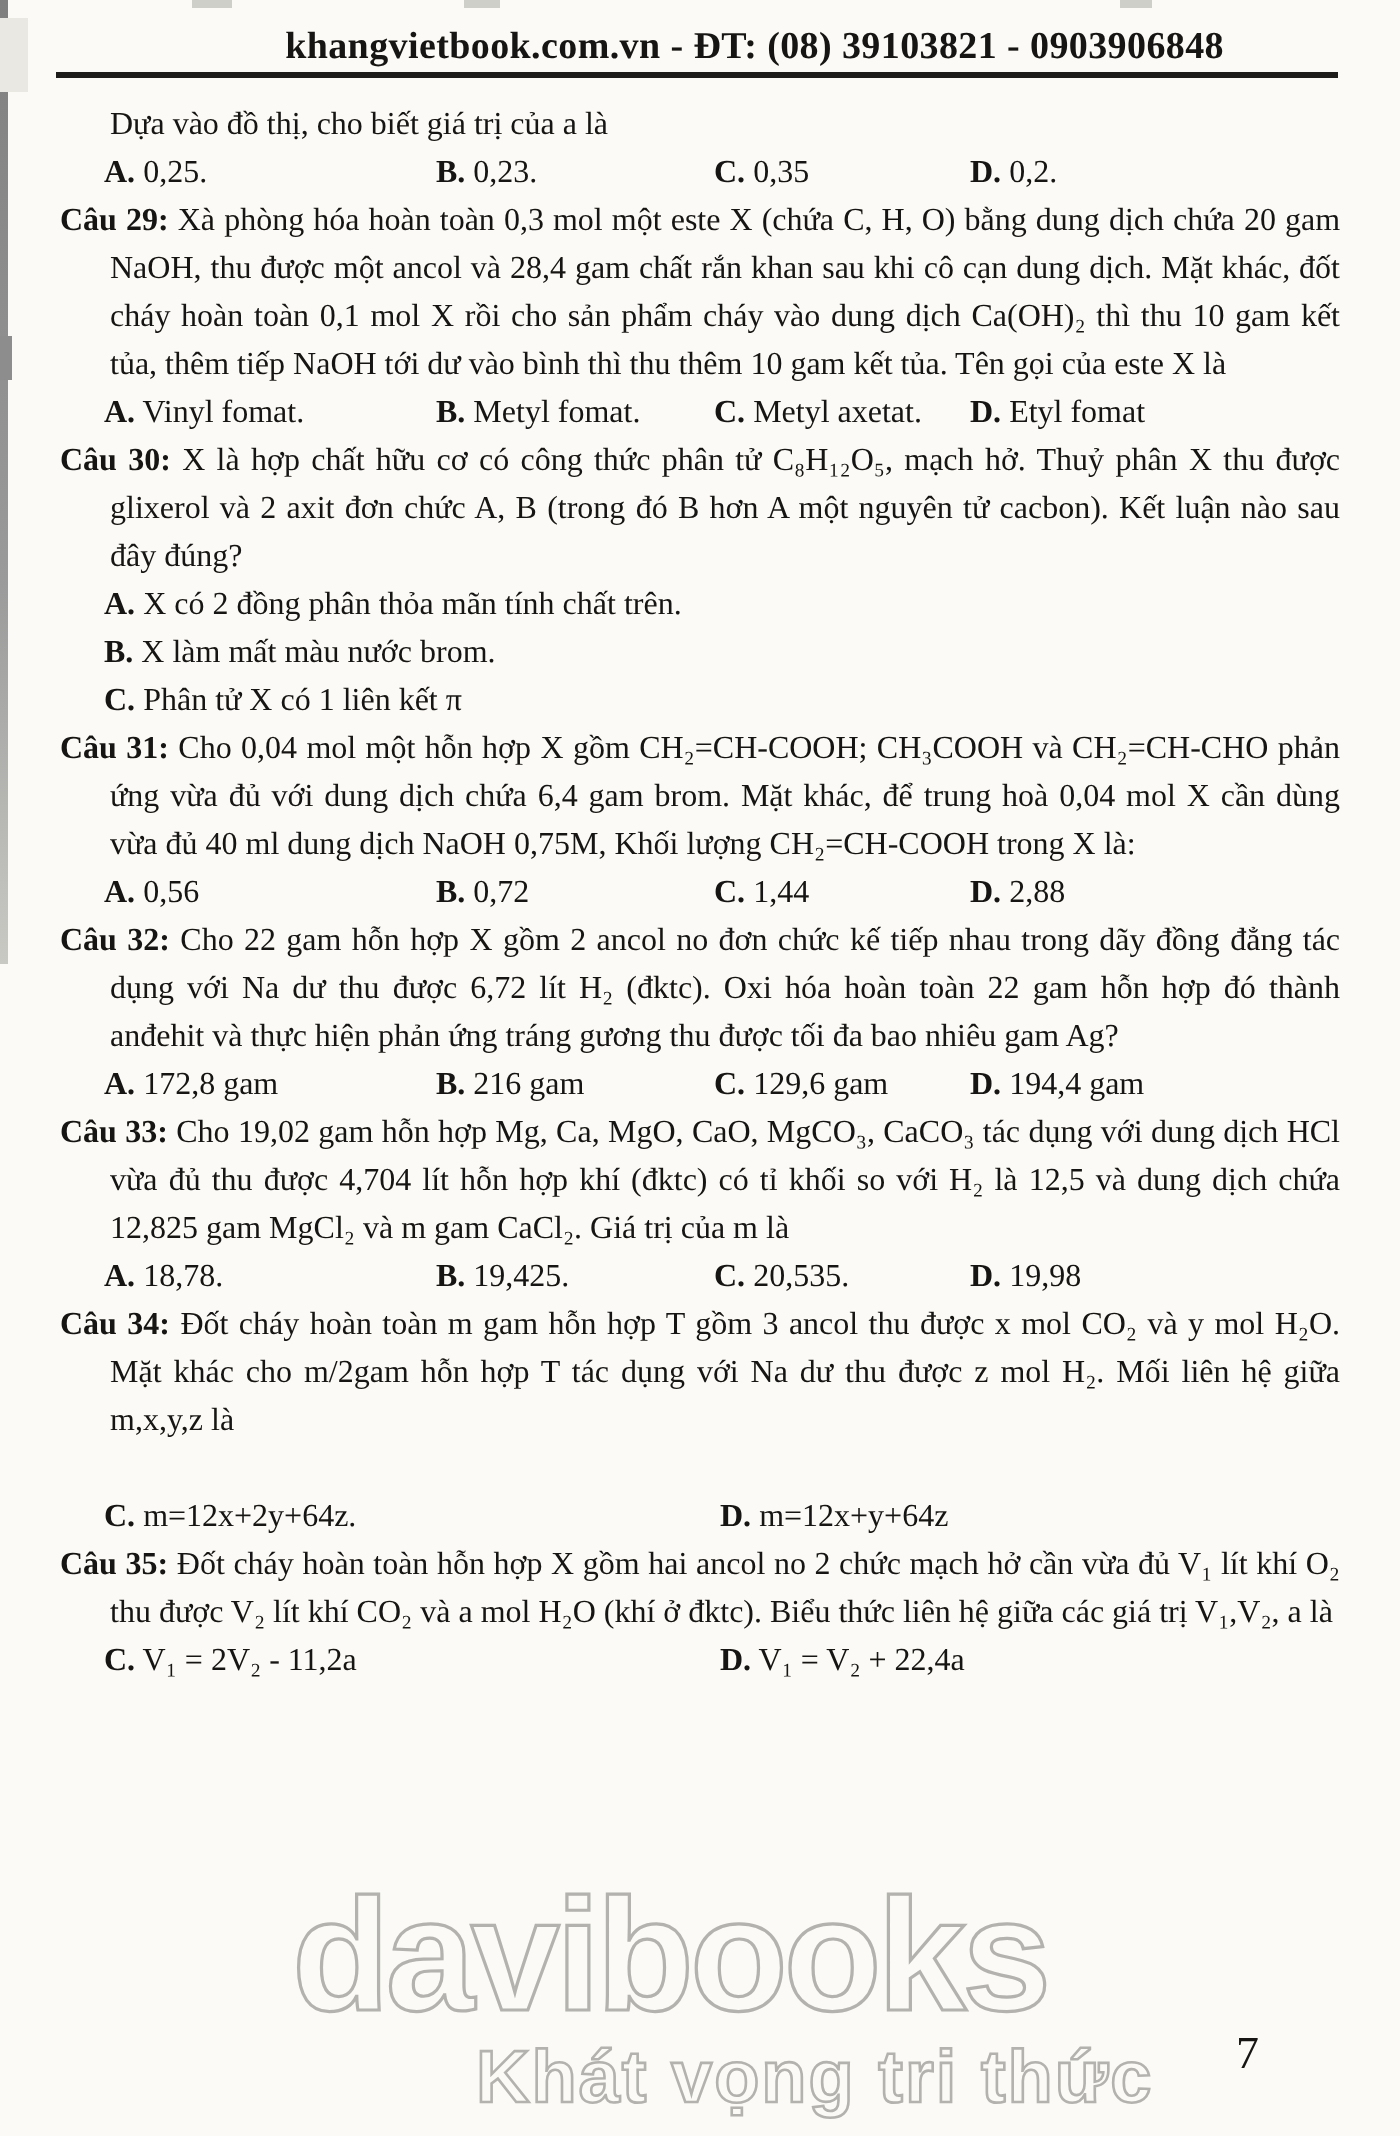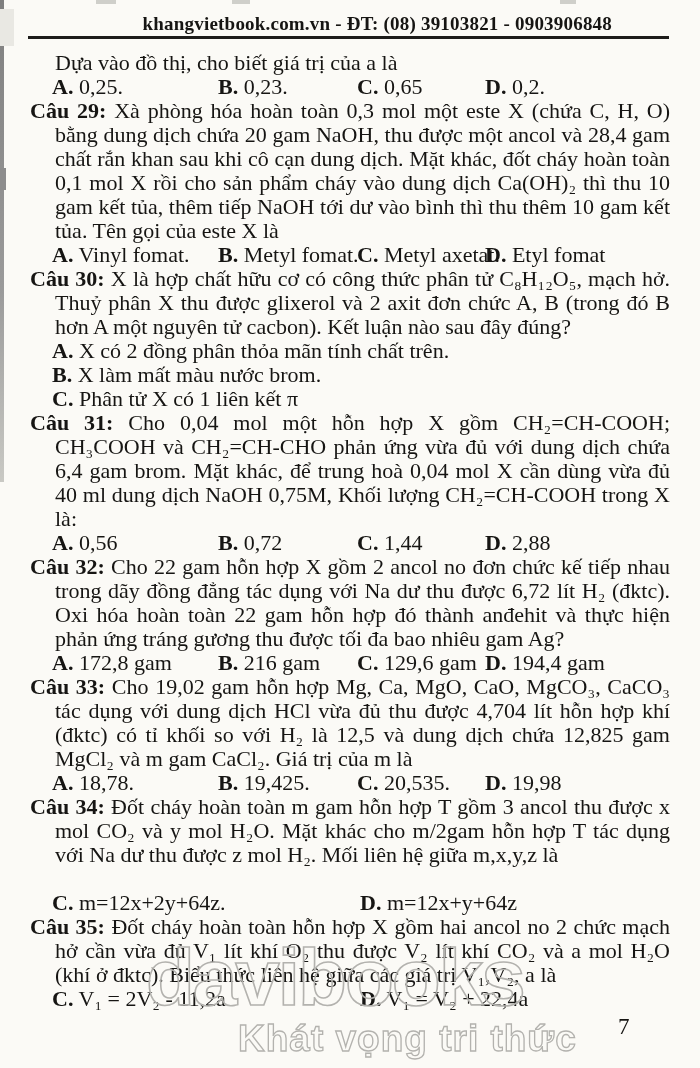--- a/index.html
+++ b/index.html
@@ -9,21 +9,21 @@
   .edge-strip{position:absolute;left:0;top:0;width:4px;height:482px;
               background:linear-gradient(#7f7f7f,#9a9a9a 60%,#c9c9c4);}
   .edge-square{position:absolute;left:0;top:9px;width:14px;height:37px;background:#e9e8e3;}
   .edge-nub{position:absolute;left:0;top:168px;width:6px;height:22px;background:#8d8d8d;}
   .smudge{position:absolute;background:#cfcfca;height:4px;top:0;}
   
   .header{position:absolute;top:13px;left:0;width:612px;text-align:right;
           font-weight:bold;font-size:19px;letter-spacing:.2px;}
   .header-rule{position:absolute;top:36px;left:28px;width:641px;height:2.5px;background:#1d1c1a;}
   
-  .content{position:absolute;top:51px;left:30px;width:640px;font-size:22px;line-height:24px;}
+  .content{position:absolute;top:51px;left:30px;width:640px;font-size:16px;line-height:24px;}
   .qtext{margin:0;padding-left:25px;text-indent:-25px;text-align:justify;}
   .intro-text{margin:0;padding-left:25px;}
   .qnum{font-weight:bold;}
   .optrow{position:relative;height:24px;}
   .opt{position:absolute;top:0;white-space:nowrap;}
   .opt b{font-weight:bold;}
   .p1{left:22px;} .p2{left:188px;} .p3{left:327px;} .p4{left:455px;} .pc{left:330px;}
   .optline{padding-left:22px;height:24px;}
   
   .wm-brand{position:absolute;left:146px;top:938px;font-family:"Liberation Sans", sans-serif;
@@ -46,21 +46,21 @@
 
 <div class="header">khangvietbook.com.vn - ĐT: (08) 39103821 - 0903906848</div>
 <div class="header-rule"></div>
 
 <div class="content">
 
   <p class="intro-text">Dựa vào đồ thị, cho biết giá trị của a là</p>
   <div class="optrow">
     <span class="opt p1"><b>A.</b> <span>0,25.</span></span>
     <span class="opt p2"><b>B.</b> <span>0,23.</span></span>
-    <span class="opt p3"><b>C.</b> <span>0,65</span></span>
+    <span class="opt p3"><b>C.</b> <span>0,35</span></span>
     <span class="opt p4"><b>D.</b> <span>0,2.</span></span>
   </div>
 
   <div>
     <p class="qtext"><b class="qnum">Câu 29:</b> <span>Xà phòng hóa hoàn toàn 0,3 mol một este X (chứa C, H, O) bằng dung dịch chứa 20 gam NaOH, thu được một ancol và 28,4 gam chất rắn khan sau khi cô cạn dung dịch. Mặt khác, đốt cháy hoàn toàn 0,1 mol X rồi cho sản phẩm cháy vào dung dịch Ca(OH)₂ thì thu 10 gam kết tủa, thêm tiếp NaOH tới dư vào bình thì thu thêm 10 gam kết tủa. Tên gọi của este X là</span></p>
     <div class="optrow">
       <span class="opt p1"><b>A.</b> <span>Vinyl fomat.</span></span>
       <span class="opt p2"><b>B.</b> <span>Metyl fomat.</span></span>
       <span class="opt p3"><b>C.</b> <span>Metyl axetat.</span></span>
       <span class="opt p4"><b>D.</b> <span>Etyl fomat</span></span>

